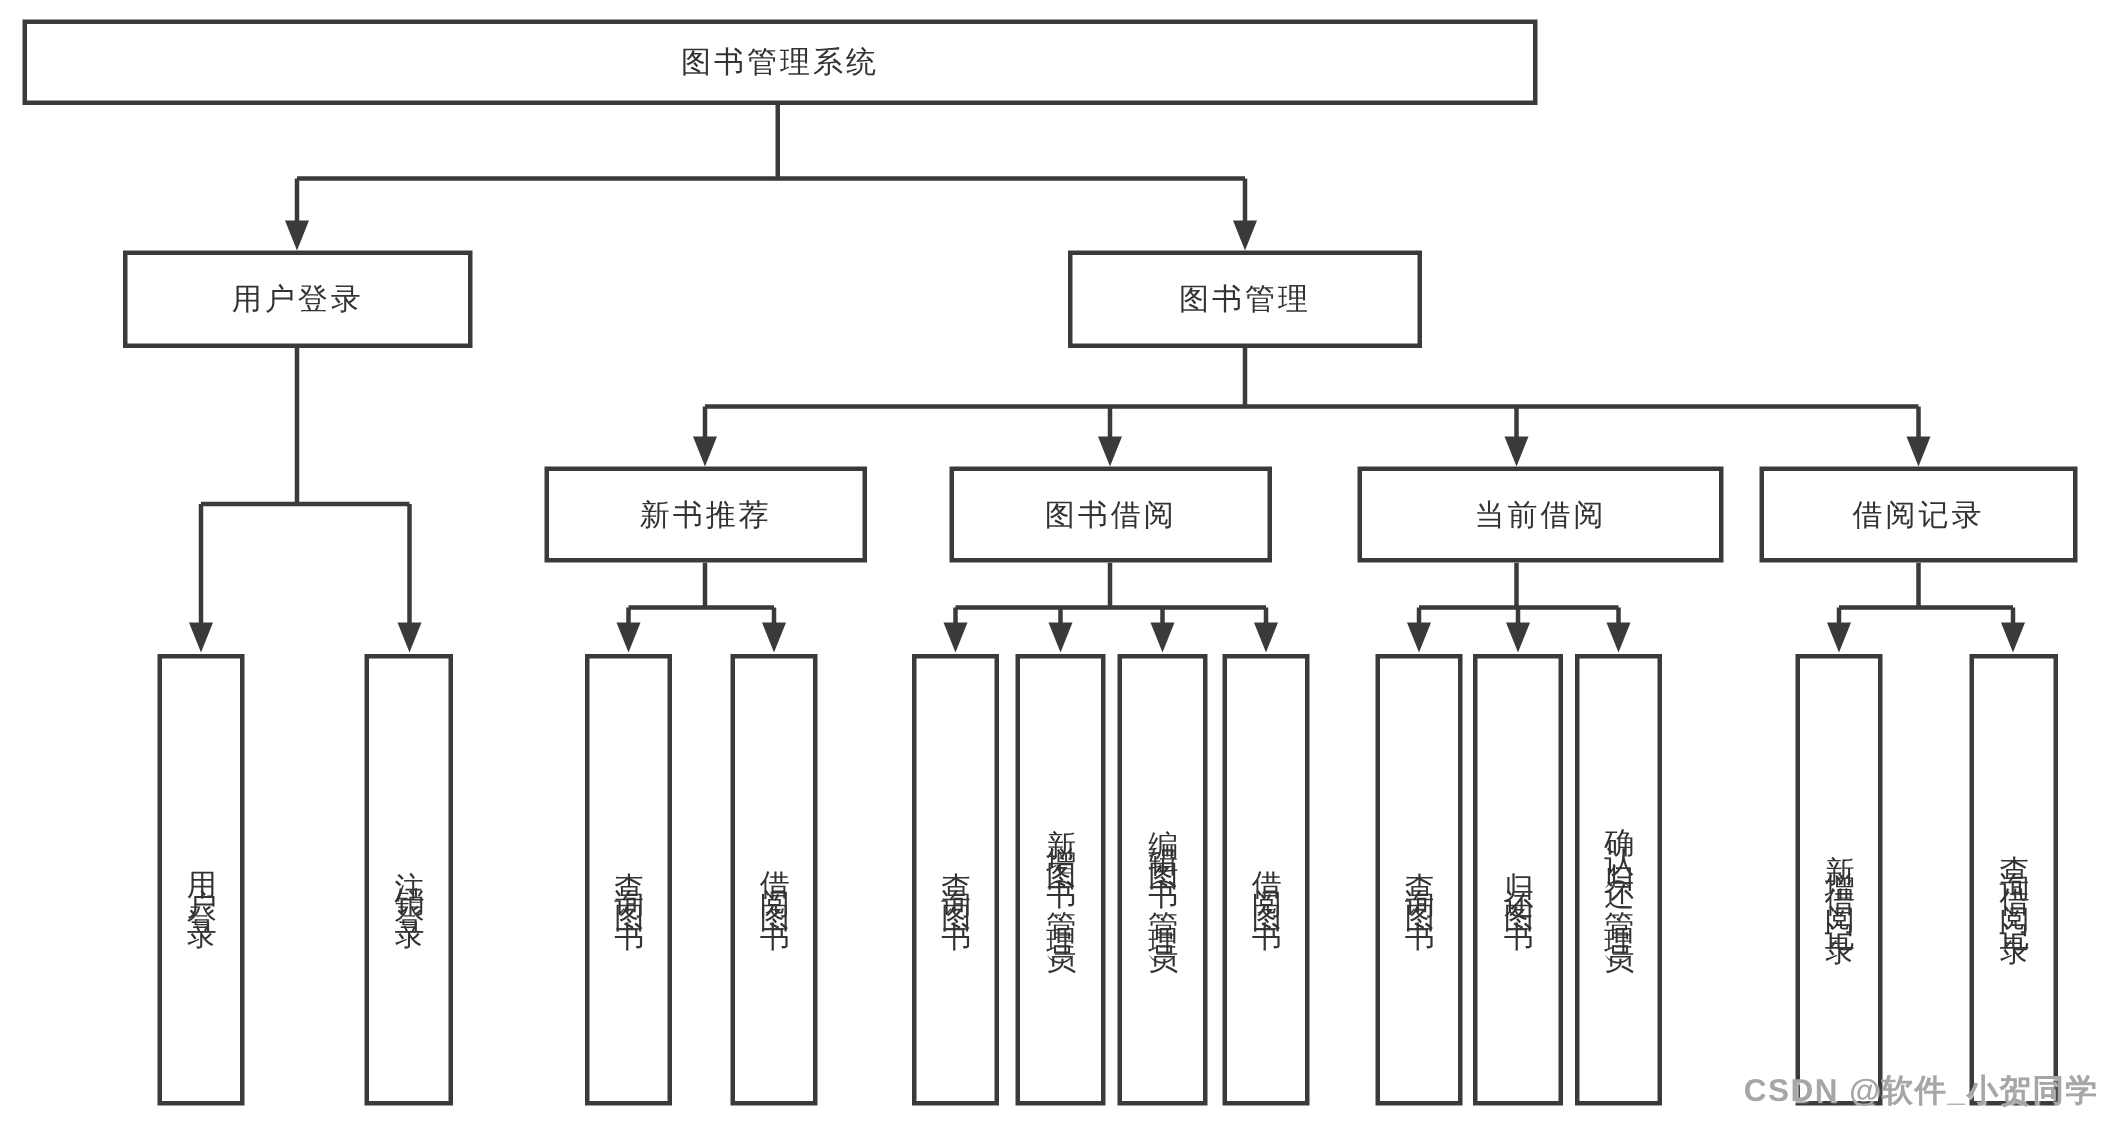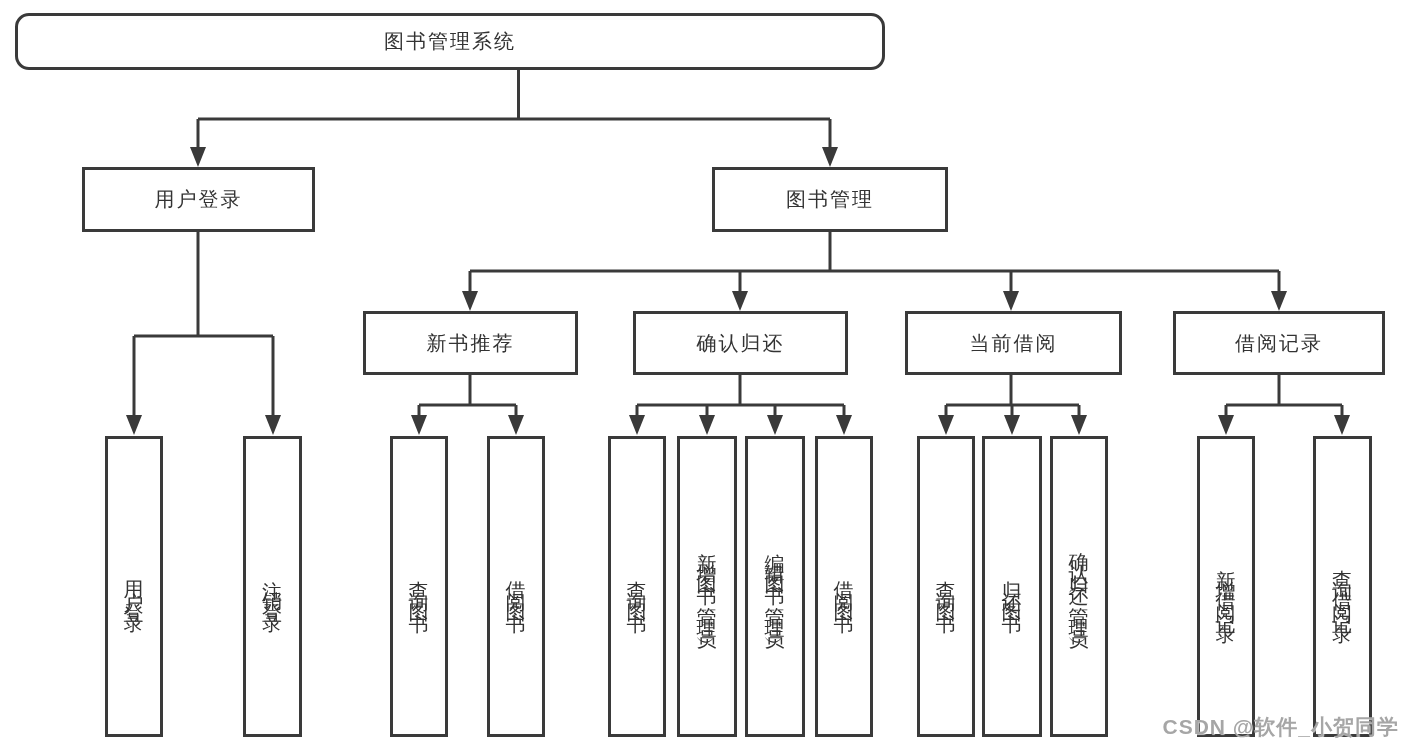--- a/index.html
+++ b/index.html
@@ -123,38 +123,38 @@
     <polygon points="1071,415 1087,415 1079,435"></polygon>
 
     <path d="M1279,375 V405"></path>
     <path d="M1226,405 H1342"></path>
     <path d="M1226,405 V416"></path>
     <polygon points="1218,415 1234,415 1226,435"></polygon>
     <path d="M1342,405 V416"></path>
     <polygon points="1334,415 1350,415 1342,435"></polygon>
   </svg>
 
-  <div class="node h" style="left:15px; top:13px; width:870px; height:57px;border-radius:14px;">
+  <div class="node h" style="left:15px; top:13px; width:1010px; height:57px;">
     <span>图书管理系统</span>
   </div>
 
   <div class="node h" style="left:82px; top:167px; width:233px; height:65px;">
     <span>用户登录</span>
   </div>
   <div class="node h" style="left:363px; top:311px; width:215px; height:64px;">
     <span>新书推荐</span>
   </div>
 
   <div class="node h" style="left:712px; top:167px; width:236px; height:65px;">
     <span>图书管理</span>
   </div>
   <div class="node h" style="left:633px; top:311px; width:215px; height:64px;">
-    <span>确认归还</span>
-  </div>
-  <div class="node h" style="left:905px; top:311px; width:217px; height:64px;">
+    <span>图书借阅</span>
+  </div>
+  <div class="node h" style="left:905px; top:311px; width:244px; height:64px;">
     <span>当前借阅</span>
   </div>
   <div class="node h" style="left:1173px; top:311px; width:212px; height:64px;justify-content:center;">
     <span>借阅记录</span>
   </div>
 
   <div class="node v" style="left:105px; top:436px; width:58px; height:301px;">
     <span>用户登录</span>
   </div>
   <div class="node v" style="left:243px; top:436px; width:59px; height:301px;">

